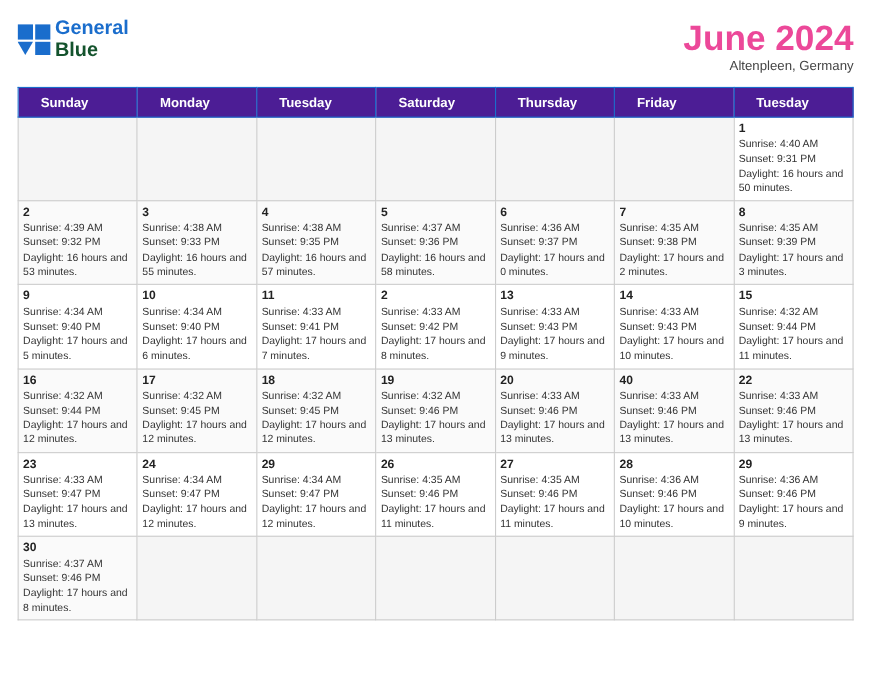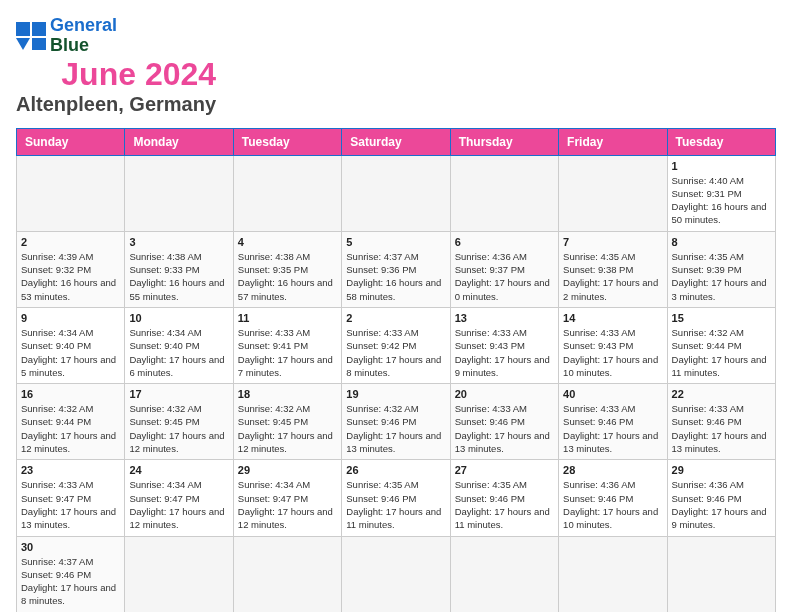--- a/index.html
+++ b/index.html
@@ -8,21 +8,20 @@
       background: #fff;
       width: 792px;
       min-height: 612px;
       padding: 16px;
     }
     .header-area {
       display: flex;
       justify-content: space-between;
       align-items: flex-start;
       margin-bottom: 12px;
-      flex-direction: column;
     }
     .logo {
       display: flex;
       align-items: center;
       gap: 4px;
     }
     .logo-text {
       font-size: 18px;
       font-weight: bold;
       color: #333;
@@ -37,33 +36,32 @@
     }
     .title-area {
       text-align: right;
     }
     .calendar-title {
       font-size: 32px;
       font-weight: bold;
       color: #ec4899;
     }
     .calendar-subtitle {
-      font-size: 20px;
+      font-size: 12px;
       color: #444;
-      font-weight: bold;
     }
     table {
       width: 100%;
       border-collapse: collapse;
       font-size: 10px;
     }
     thead tr th {
-      background-color: #ec4899;
+      background-color: #4c1d95;
       color: #fff;
-      padding: 6px 8px;
+      padding: 6px 20px;
       text-align: left;
       font-size: 12px;
       font-weight: bold;
       border: 1px solid #1a6dcc;
     }
     tbody tr td {
       border: 1px solid #ccc;
       vertical-align: top;
       padding: 4px;
       width: calc(100% / 7);

